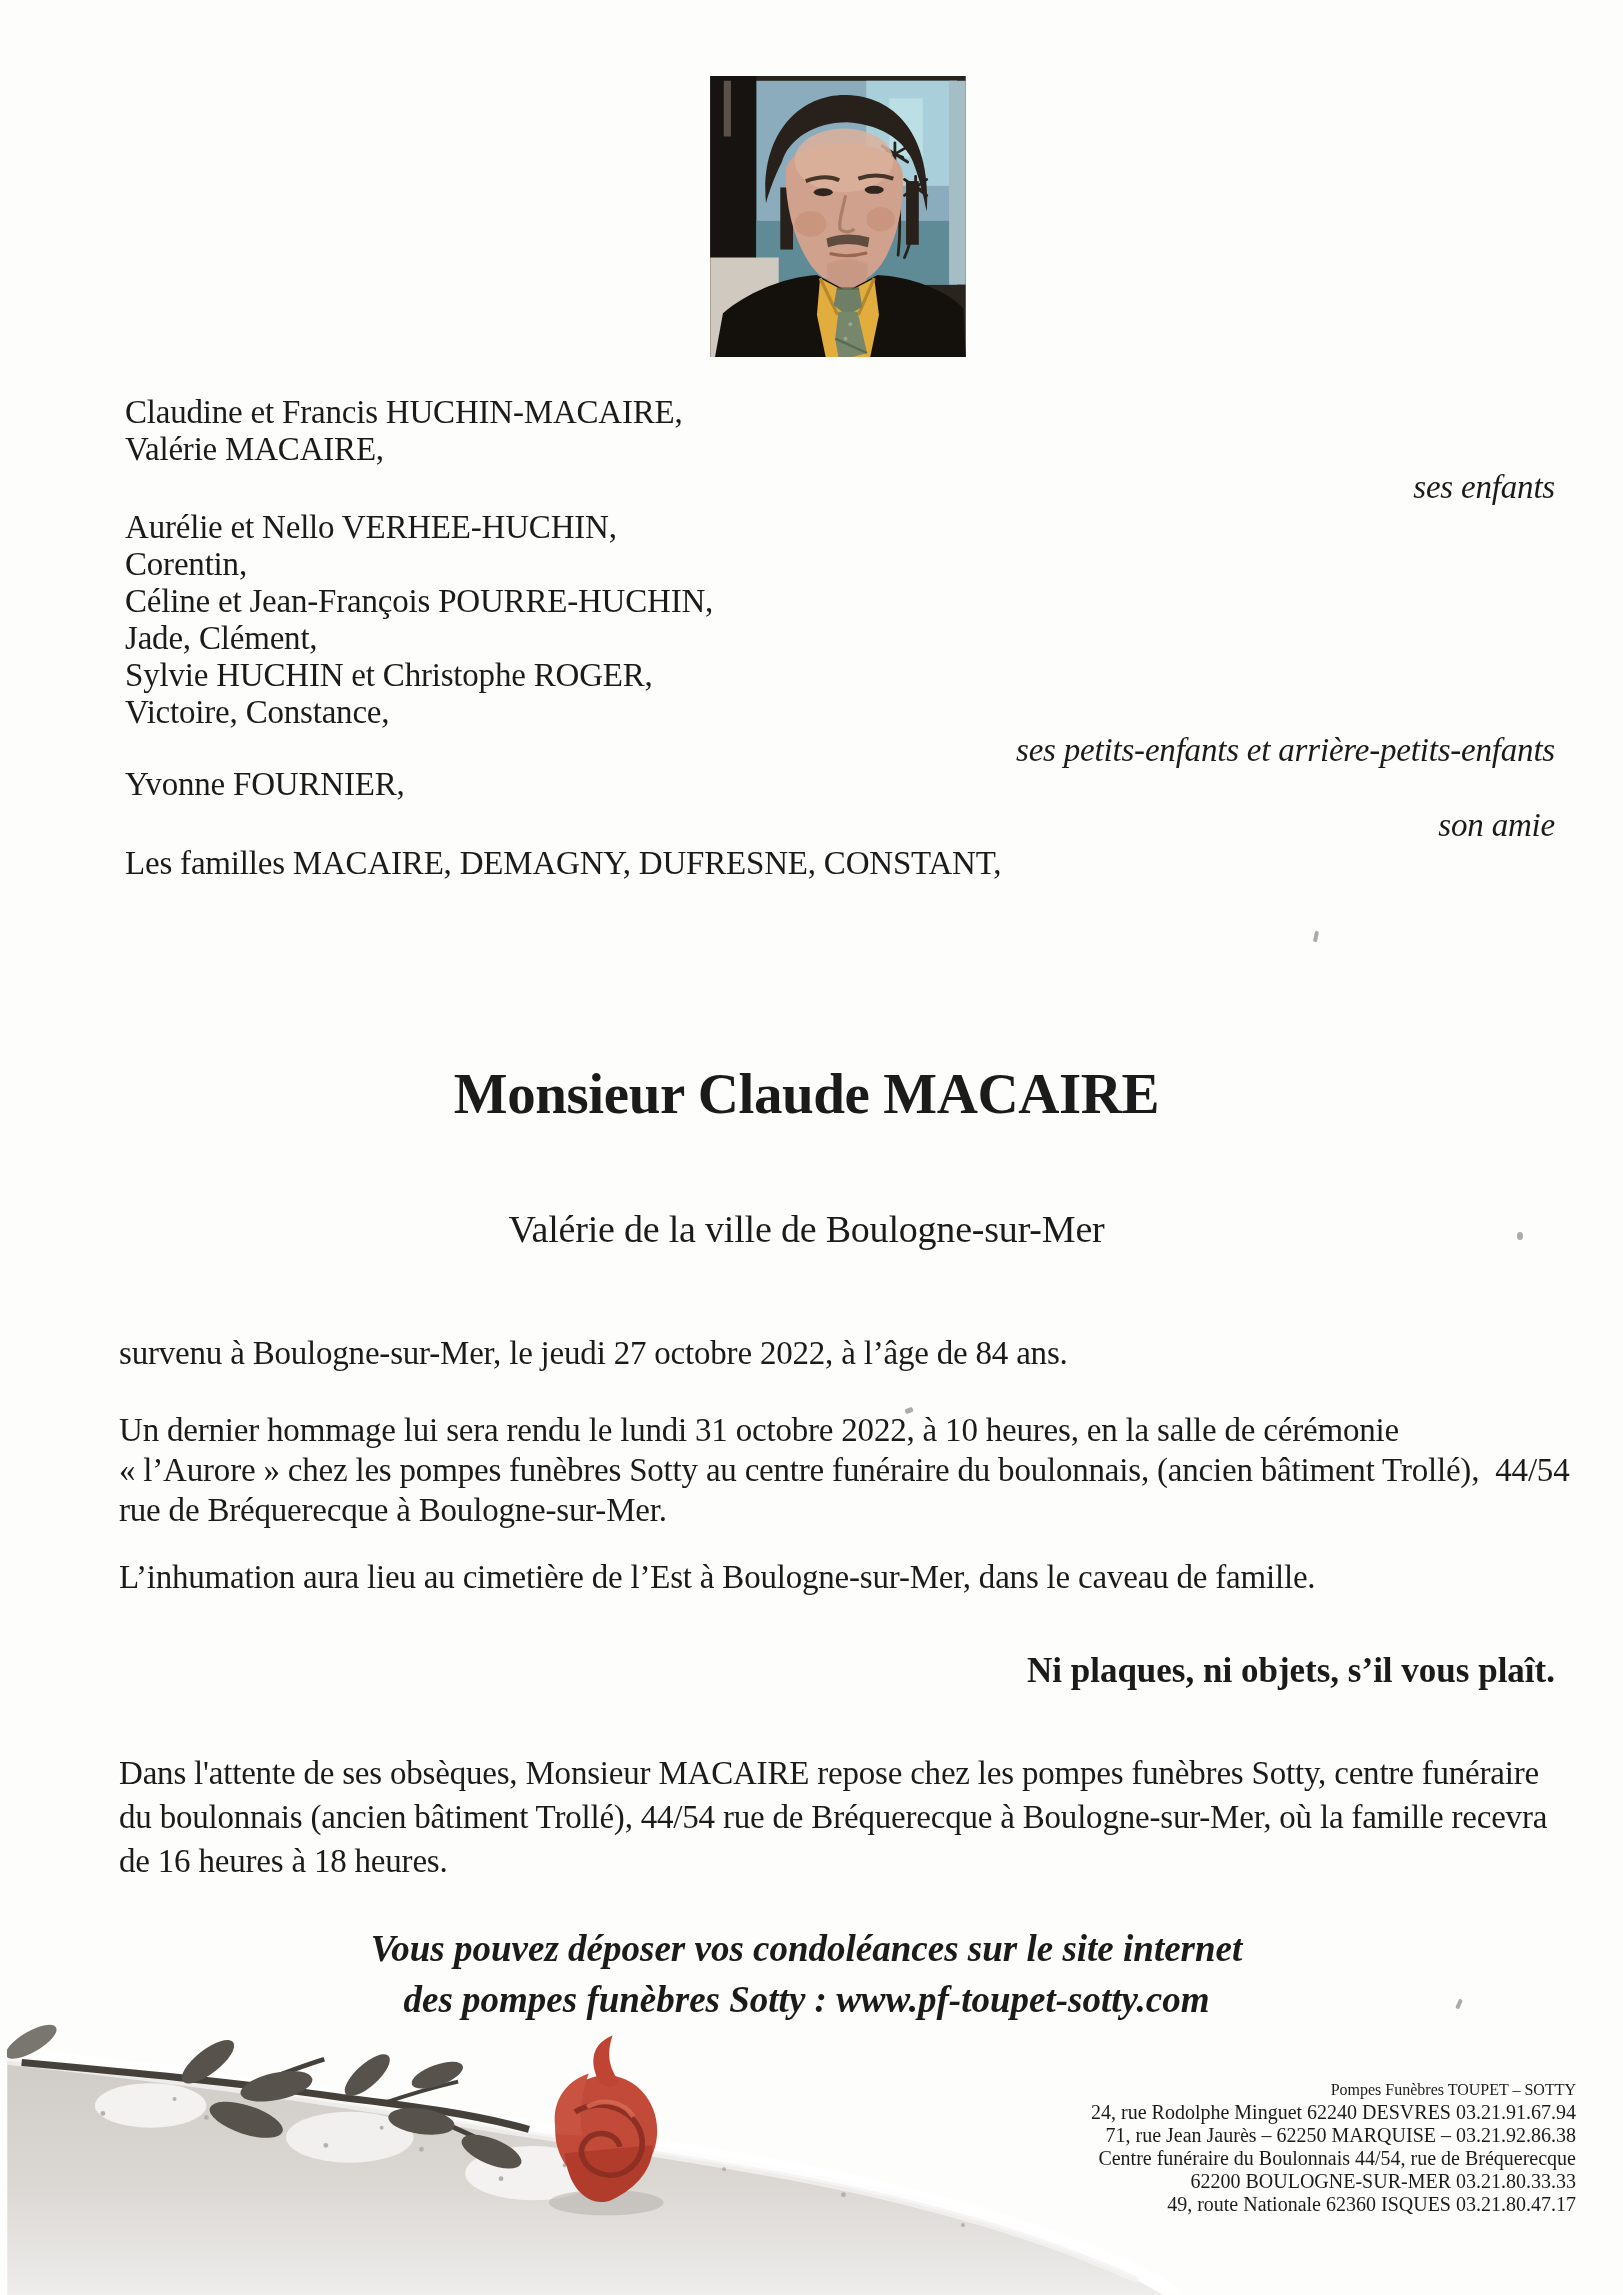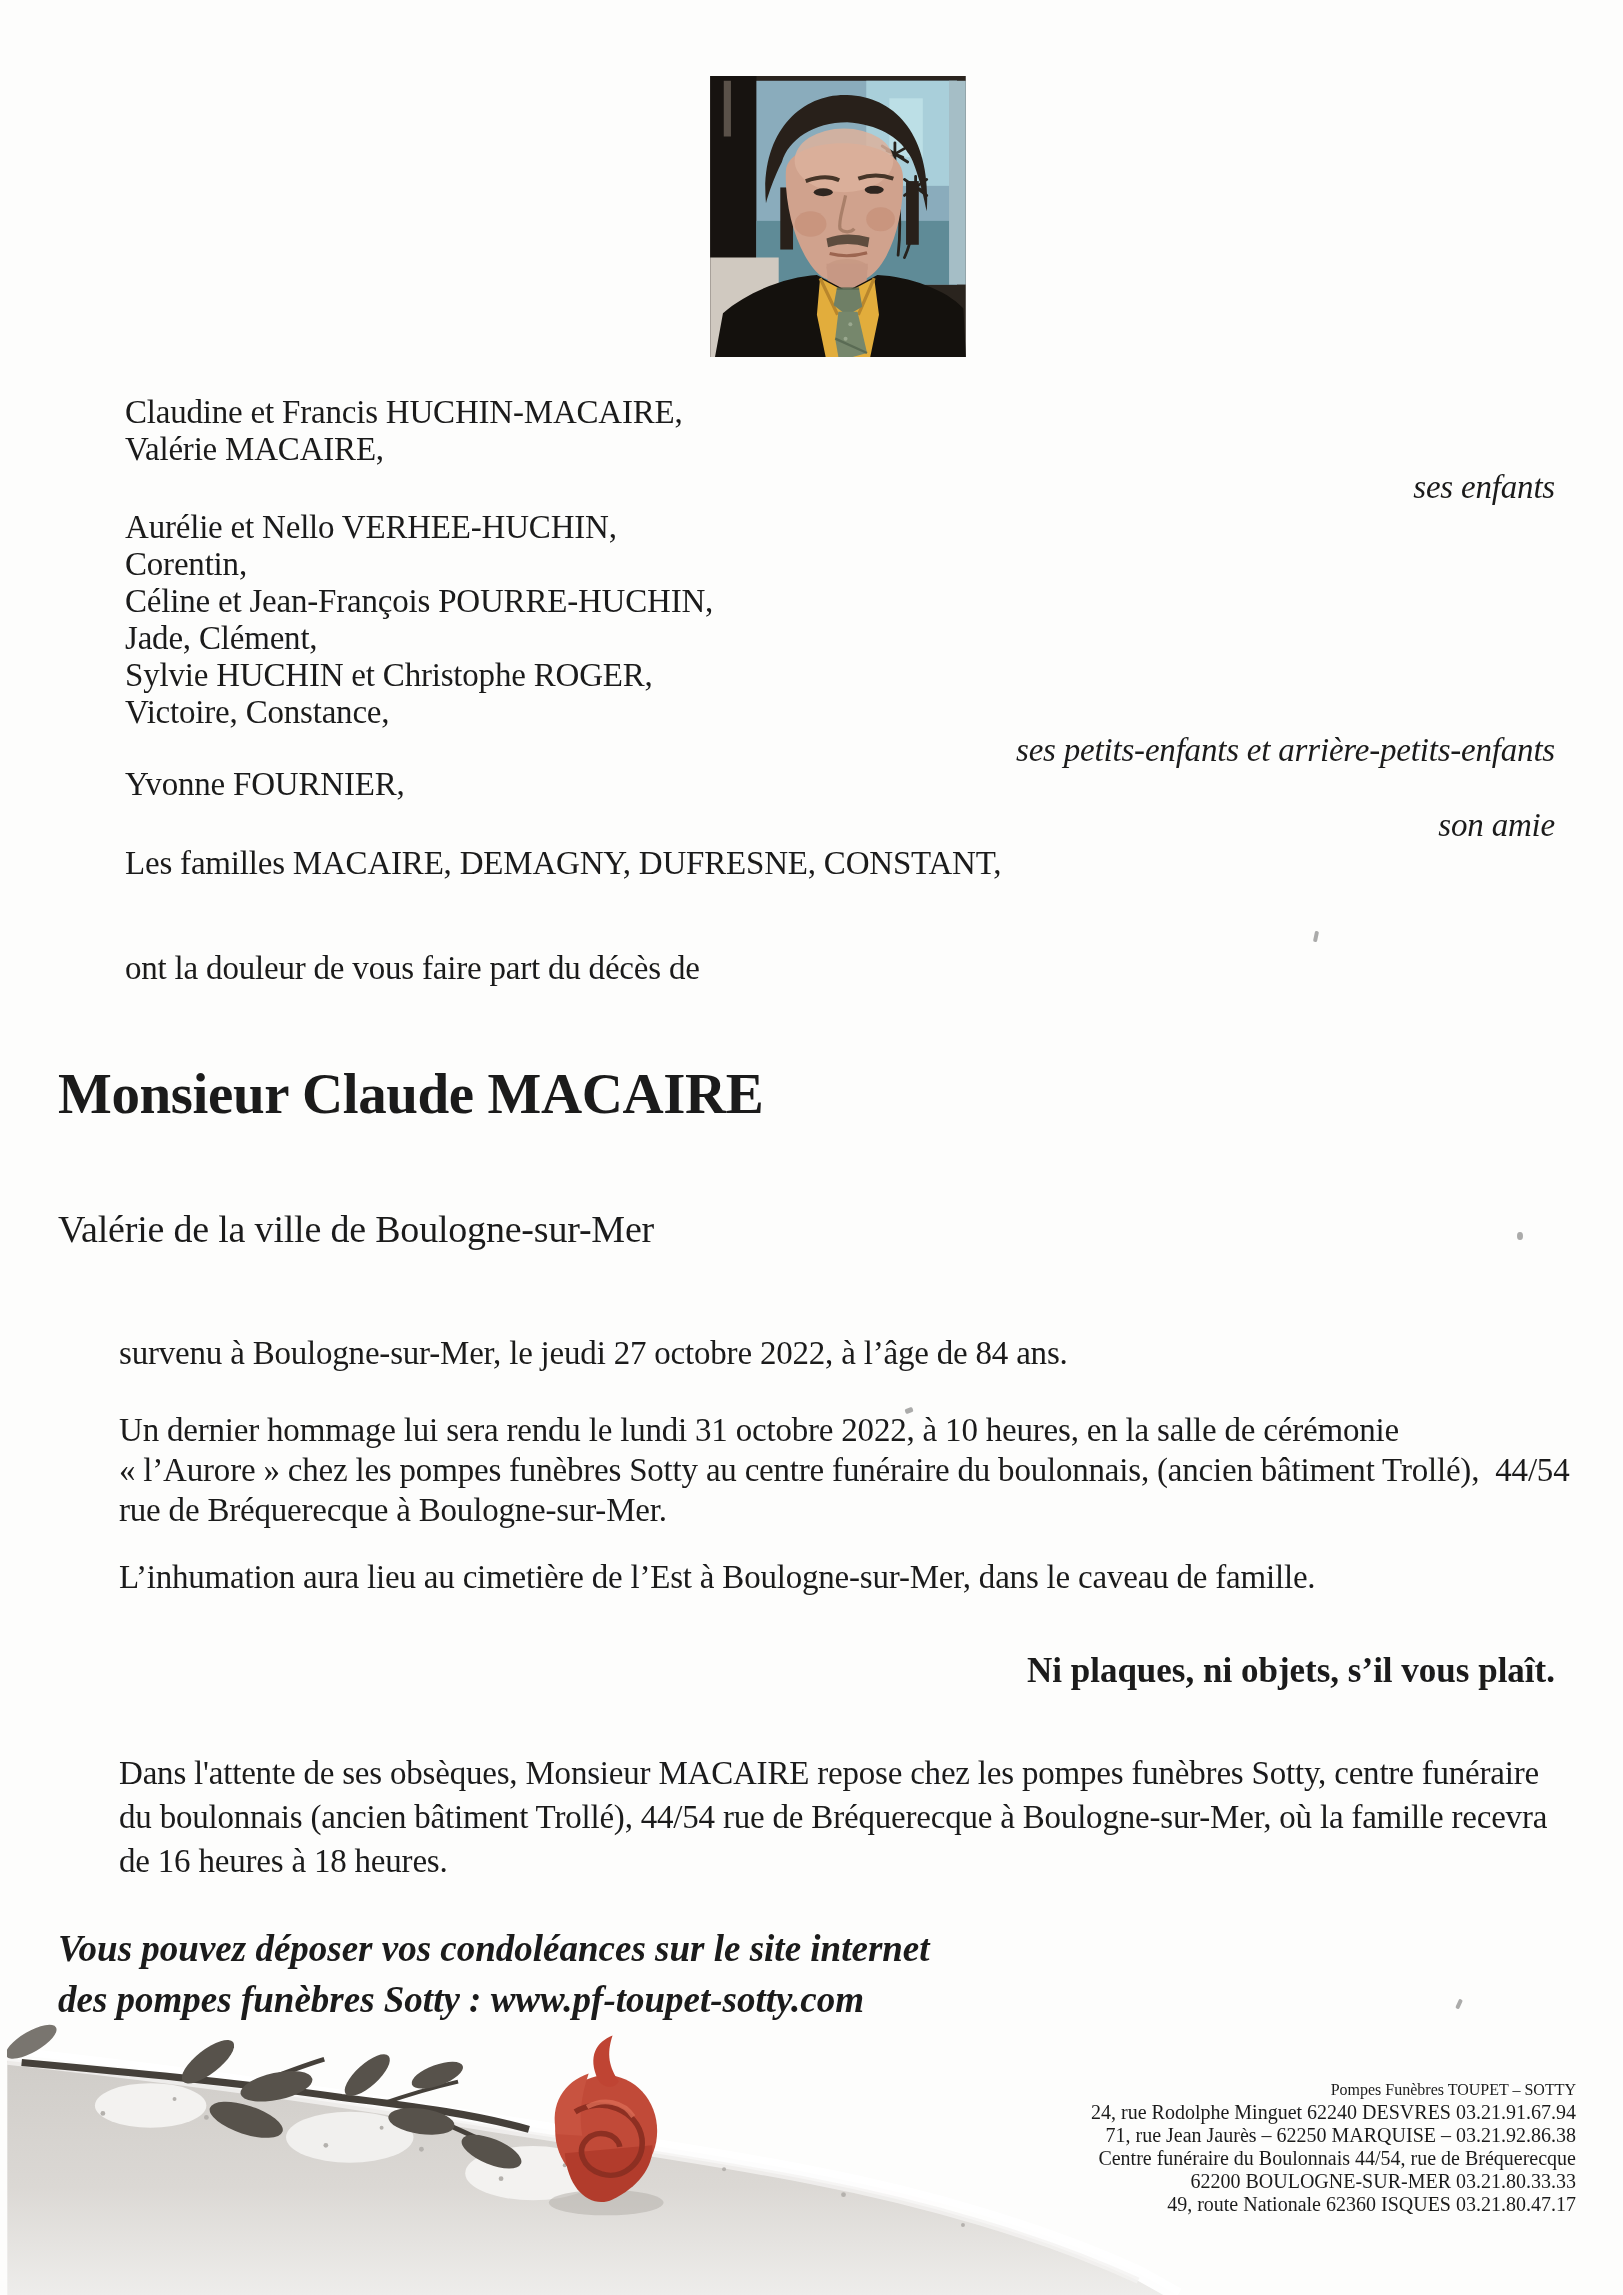--- a/index.html
+++ b/index.html
@@ -25,20 +25,21 @@
   }
   .bodytxt{
     left:112px;
     font-size:33px;line-height:40px;
     white-space:pre-line;
     letter-spacing:-0.2px;
   }
   .centered{
     left:0;width:1548px;
     box-sizing:border-box;padding-left:51px;
+    text-align:center;
   }
   .title-line{font-size:57px;font-weight:bold;line-height:64px;letter-spacing:-0.4px;}
   .subtitle-line{font-size:38px;line-height:45px;letter-spacing:-0.2px;}
   .noplq{
     right:69px;text-align:right;
     font-size:35px;font-weight:bold;line-height:40px;
   }
   .condol{font-size:37px;font-weight:bold;font-style:italic;line-height:45px;}
   .footerco{
     right:48px;text-align:right;
@@ -119,21 +120,20 @@
 Céline et Jean-François POURRE-HUCHIN,
 Jade, Clément,
 Sylvie HUCHIN et Christophe ROGER,
 Victoire, Constance,</div>
   <div class="abs ital" style="top:732px;">ses petits-enfants et arrière-petits-enfants</div>
 
   <div class="abs names" style="top:766px;">Yvonne FOURNIER,</div>
   <div class="abs ital" style="top:807px;">son amie</div>
 
   <div class="abs names" style="top:845px;">Les familles MACAIRE, DEMAGNY, DUFRESNE, CONSTANT,</div>
-  <div class="abs names" style="top:950px;">ont la douleur de vous faire part du décès de</div>
 
   <div class="abs centered title-line" style="top:1062px;">Monsieur Claude MACAIRE</div>
   <div class="abs centered subtitle-line" style="top:1207px;">Valérie de la ville de Boulogne-sur-Mer</div>
 
   <div class="abs bodytxt" style="top:1333px;">survenu à Boulogne-sur-Mer, le jeudi 27 octobre 2022, à l’âge de 84 ans.</div>
   <div class="abs bodytxt" style="top:1410px;">Un dernier hommage lui sera rendu le lundi 31 octobre 2022, à 10 heures, en la salle de cérémonie
 « l’Aurore » chez les pompes funèbres Sotty au centre funéraire du boulonnais, (ancien bâtiment Trollé), &nbsp;44/54
 rue de Bréquerecque à Boulogne-sur-Mer.</div>
   <div class="abs bodytxt" style="top:1557px;">L’inhumation aura lieu au cimetière de l’Est à Boulogne-sur-Mer, dans le caveau de famille.</div>
   <div class="abs noplq" style="top:1651px;">Ni plaques, ni objets, s’il vous plaît.</div>

